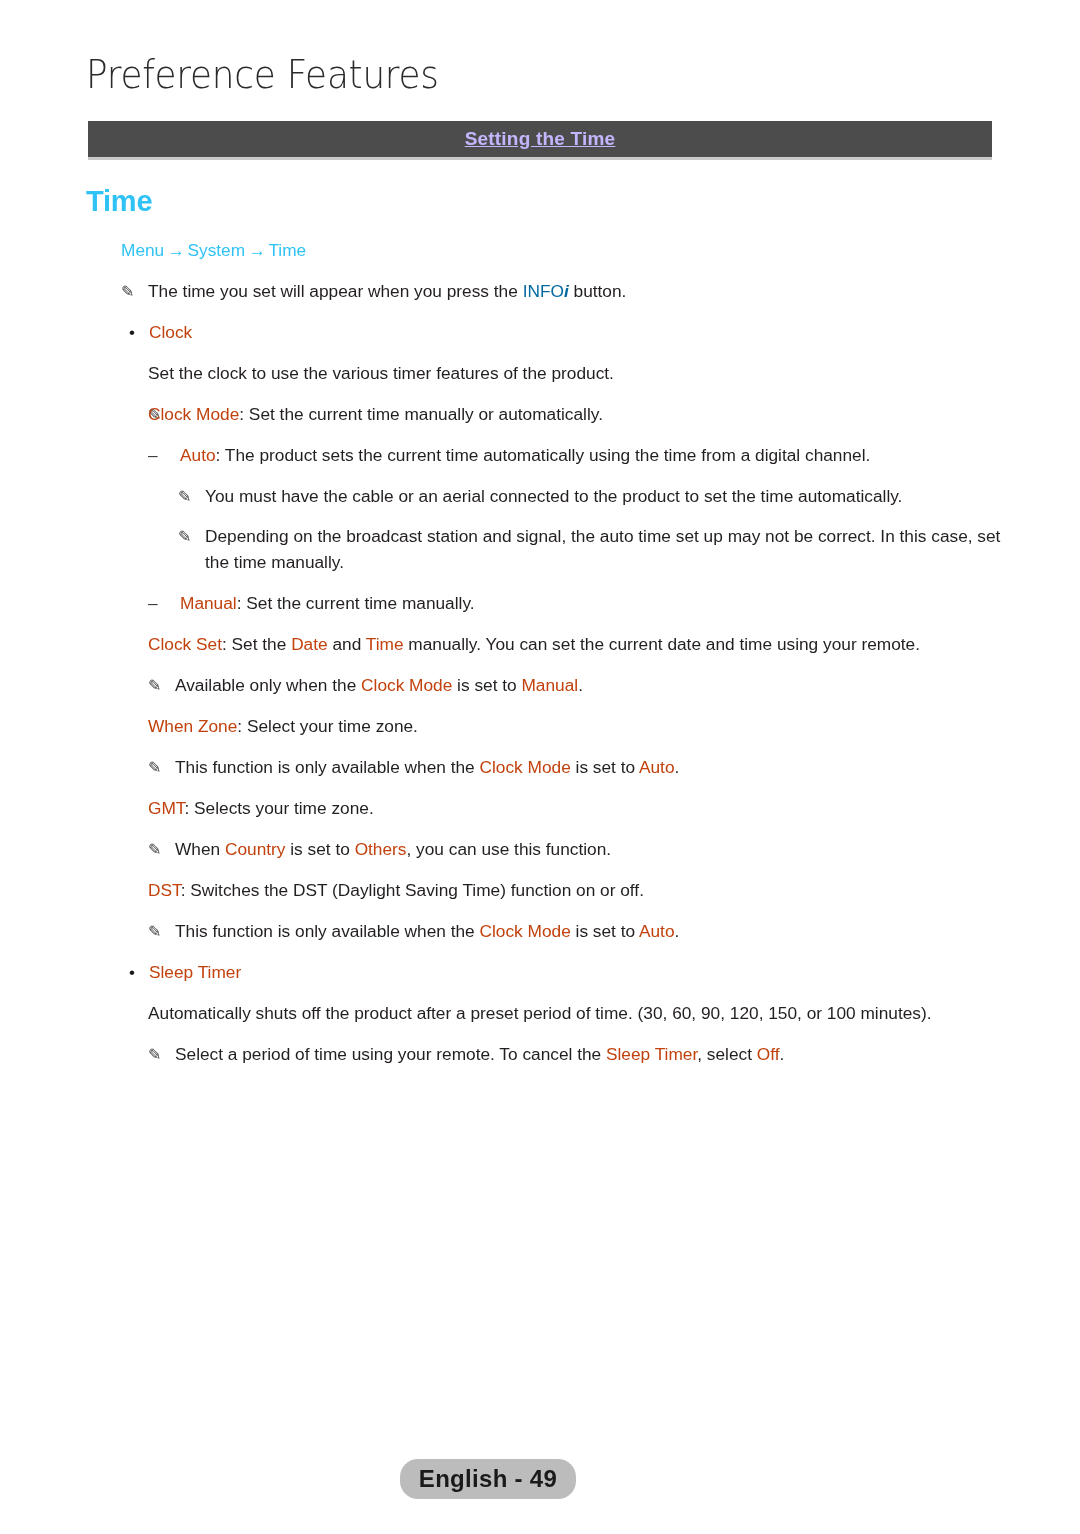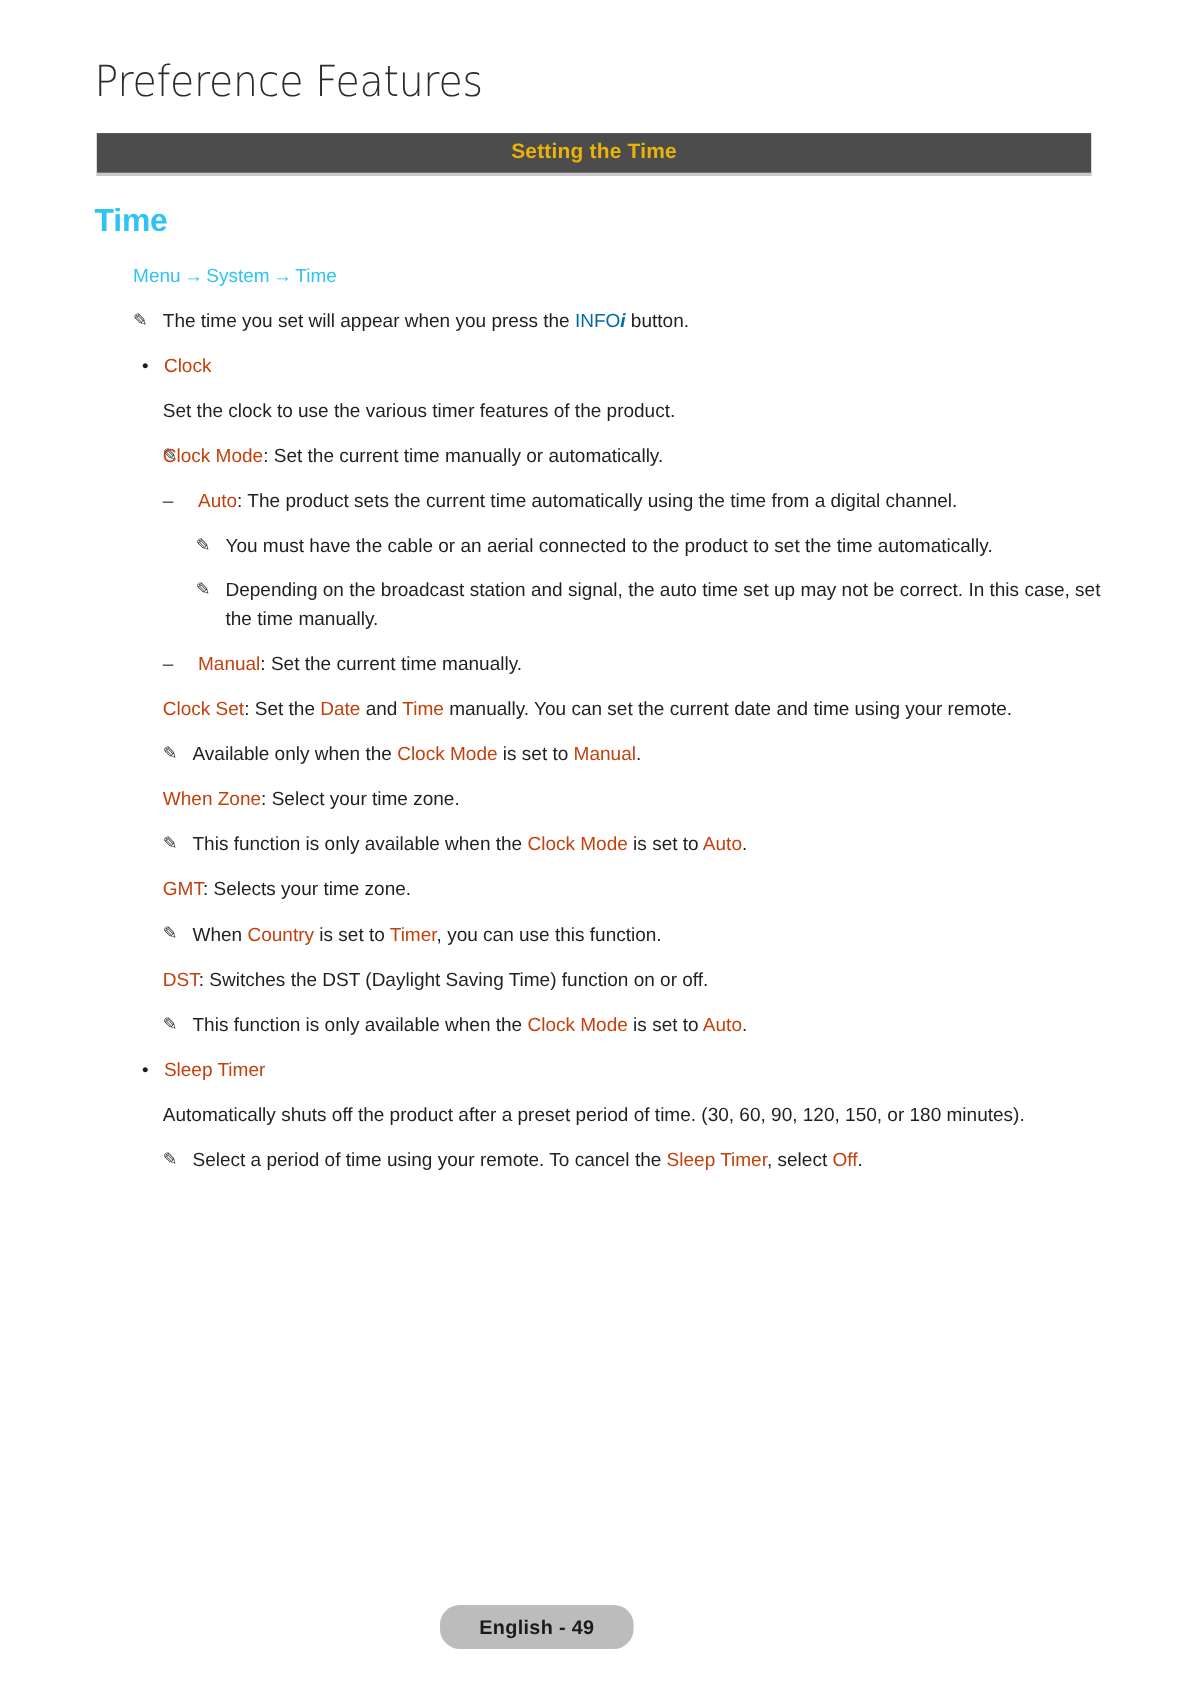--- a/index.html
+++ b/index.html
@@ -50,24 +50,25 @@
     border-bottom: 3px solid #c9c9c9;
     box-sizing: content-box;
   }
   .section-banner .banner-text {
     position: absolute;
     left: 0;
     right: 0;
     top: 50%;
     transform: translateY(-50%);
     text-align: center;
-    color: #eab308;
+    color: #c4b5fd;
     font-size: 19px;
     font-weight: bold;
     letter-spacing: 0.2px;
+    text-decoration: underline;
   }
 
   
   .content {
     position: absolute;
     left: 86px;
     top: 186px;
     width: 920px;
   }
 
@@ -166,21 +167,21 @@
   }
   .footer-pill {
     background: #bcbcbc;
     border-radius: 18px;
     min-width: 176px;
     height: 40px;
     display: flex;
     align-items: center;
     justify-content: center;
     color: #1a1a1a;
-    font-size: 18px;
+    font-size: 24px;
     font-weight: bold;
     letter-spacing: 0.3px;
   }
 </style>
 </head>
 <body>
 
 <div class="page">
 
   <div class="chapter-title">Preference Features</div>
@@ -245,36 +246,36 @@
 
     <div class="line ind-2 note">
       <span class="note-icon">✎</span><span>This function is only available when the </span><span class="kw">Clock Mode</span><span> is set to </span><span class="kw">Auto</span><span>.</span>
     </div>
 
     <div class="line ind-2">
       <span class="kw">GMT</span><span>: Selects your time zone.</span>
     </div>
 
     <div class="line ind-2 note">
-      <span class="note-icon">✎</span><span>When </span><span class="kw">Country</span><span> is set to </span><span class="kw">Timer</span><span>, you can use this function.</span>
+      <span class="note-icon">✎</span><span>When </span><span class="kw">Country</span><span> is set to </span><span class="kw">Others</span><span>, you can use this function.</span>
     </div>
 
     <div class="line ind-2">
       <span class="kw">DST</span><span>: Switches the DST (Daylight Saving Time) function on or off.</span>
     </div>
 
     <div class="line ind-2 note">
       <span class="note-icon">✎</span><span>This function is only available when the </span><span class="kw">Clock Mode</span><span> is set to </span><span class="kw">Auto</span><span>.</span>
     </div>
 
     <div class="line ind-1 bullet">
       <span class="bullet-dot">•</span><span class="kw">Sleep Timer</span>
     </div>
 
-    <div class="line ind-2">Automatically shuts off the product after a preset period of time. (30, 60, 90, 120, 150, or 180 minutes).</div>
+    <div class="line ind-2">Automatically shuts off the product after a preset period of time. (30, 60, 90, 120, 150, or 100 minutes).</div>
 
     <div class="line ind-2 note">
       <span class="note-icon">✎</span><span>Select a period of time using your remote. To cancel the </span><span class="kw">Sleep Timer</span><span>, select </span><span class="kw">Off</span><span>.</span>
     </div>
 
   </div>
 
   <div class="footer">
     <div class="footer-pill">English - 49</div>
   </div>

